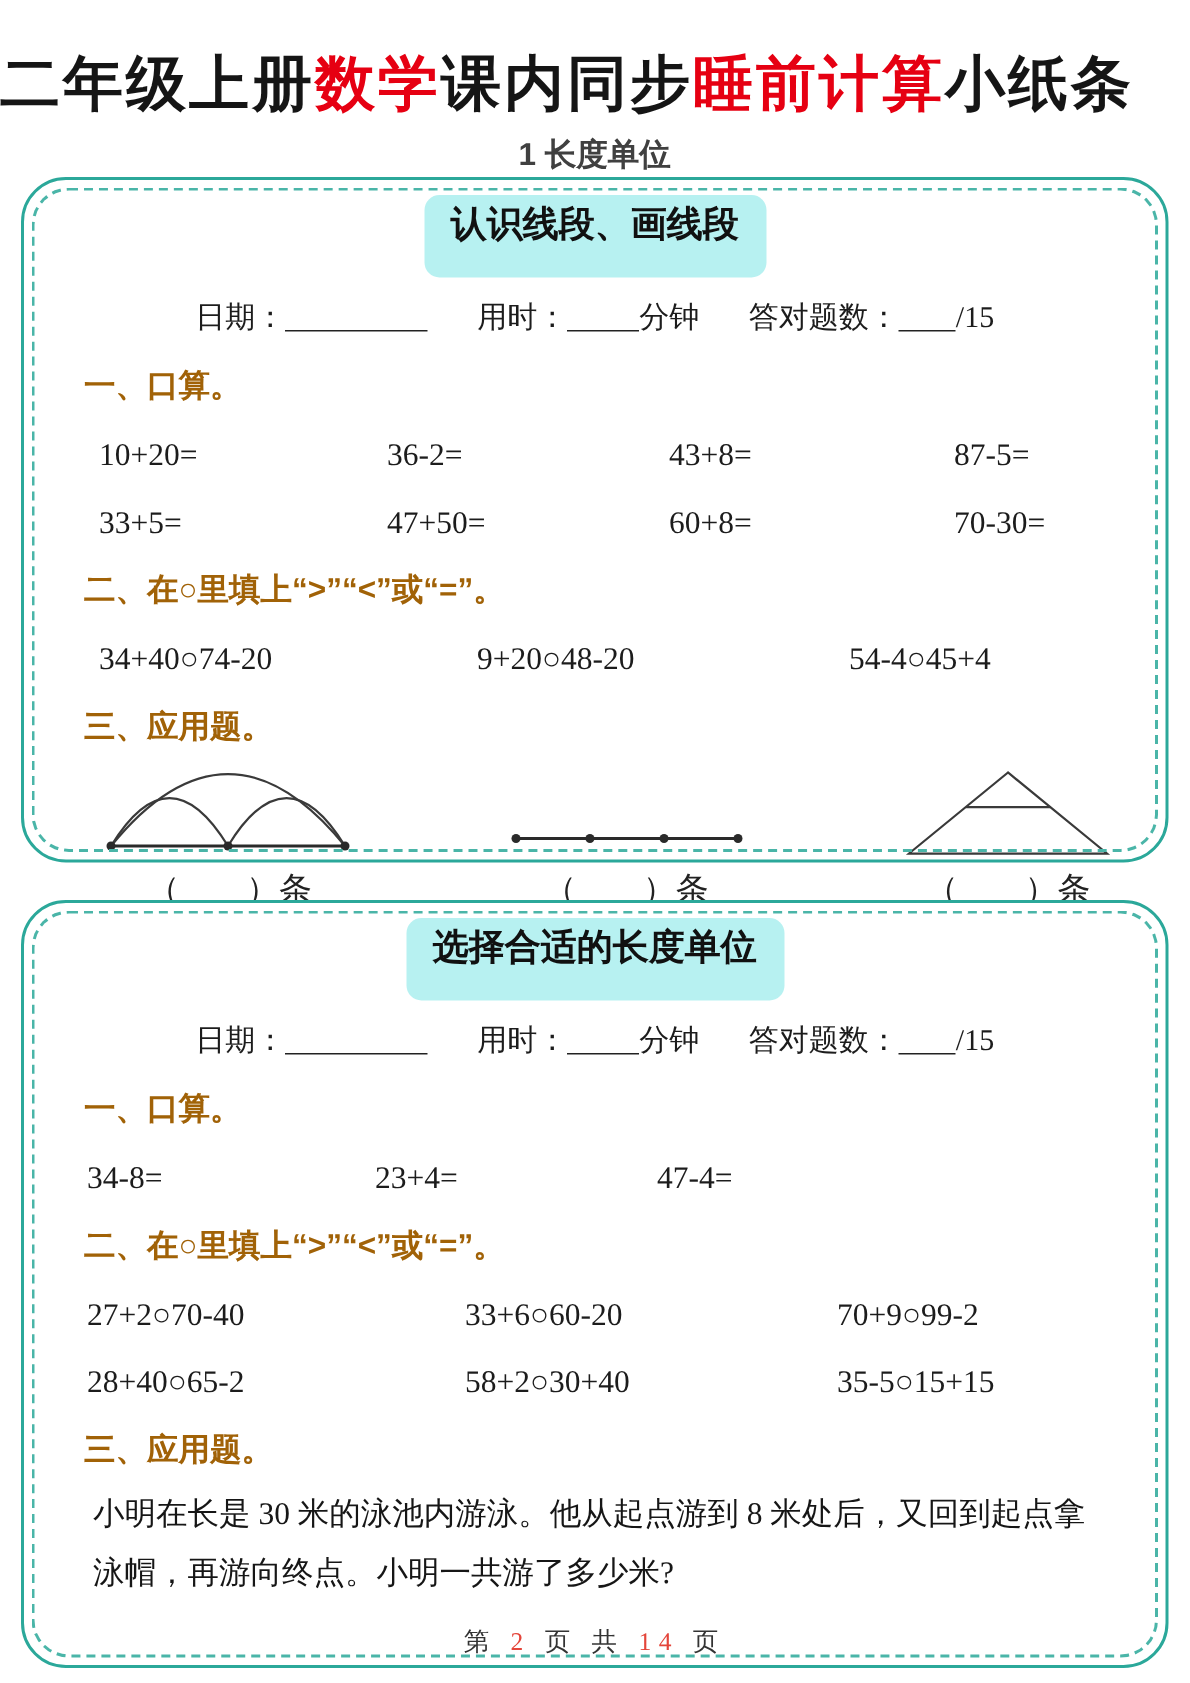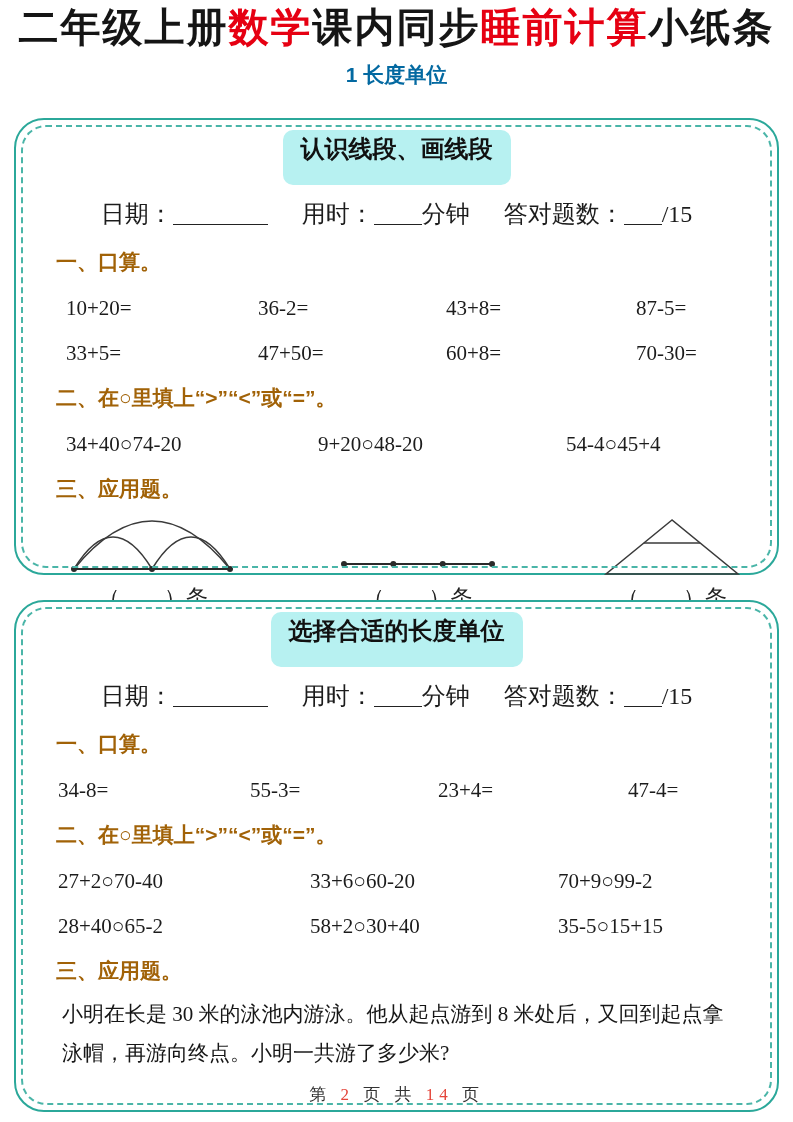--- a/index.html
+++ b/index.html
@@ -6,35 +6,35 @@
   html, body { width: 793px; height: 1122px; }
   body {
     position: relative;
     background: #ffffff;
     color: #1c1c1c;
     font-family: "Liberation Serif", "DejaVu Serif", serif;
     overflow: hidden;
   }
   
   .page-title {
-    text-align: center;
+    margin-top: 28px;
     font-size: 40px;
     font-weight: bold;
     letter-spacing: 2px;
     font-family: "Liberation Serif", serif;
     color: #151515;
   }
   .page-title .red { color: #e60012; }
   .page-subtitle {
     margin-top: 6px;
     text-align: center;
     font-size: 21px;
     font-weight: bold;
     font-family: "Liberation Sans", sans-serif;
-    color: #0369a1;
+    color: #404040;
   }
   
   .card {
     position: absolute;
     left: 14px;
     width: 765px;
     border: 2px solid #2ba89a;
     border-radius: 30px;
     background: #fff;
   }
@@ -55,21 +55,21 @@
     padding: 3px 18px 20px 18px;
     border-radius: 10px;
     font-size: 24px;
     font-weight: bold;
     font-family: "Liberation Sans", sans-serif;
     color: #111;
   }
   .meta-row {
     margin-top: 13px;
     text-align: center;
-    font-size: 24px;
+    font-size: 20px;
     white-space: nowrap;
   }
   .meta-group { margin: 0 14px; }
   .blank {
     display: inline-block;
     border-bottom: 1.6px solid #222;
     height: 1em;
     transform: translateY(3px);
   }
   .blank-date { width: 95px; }
@@ -200,21 +200,20 @@
   </div>
   <div class="meta-row">
     <span class="meta-group"><span>日期：</span><span class="blank blank-date"></span></span>
     <span class="meta-group"><span>用时：</span><span class="blank blank-time"></span><span>分钟</span></span>
     <span class="meta-group"><span>答对题数：</span><span class="blank blank-score"></span><span>/15</span></span>
   </div>
 
   <div class="q-heading">一、口算。</div>
   <div class="oral-row">
     <span>34-8=</span>
-    <span>55-3=</span>
     <span>23+4=</span>
     <span>47-4=</span>
   </div>
 
   <div class="q-heading">二、在○里填上“&gt;”“&lt;”或“=”。</div>
   <div class="compare-row">
     <span>27+2○70-40</span>
     <span>33+6○60-20</span>
     <span>70+9○99-2</span>
   </div>

